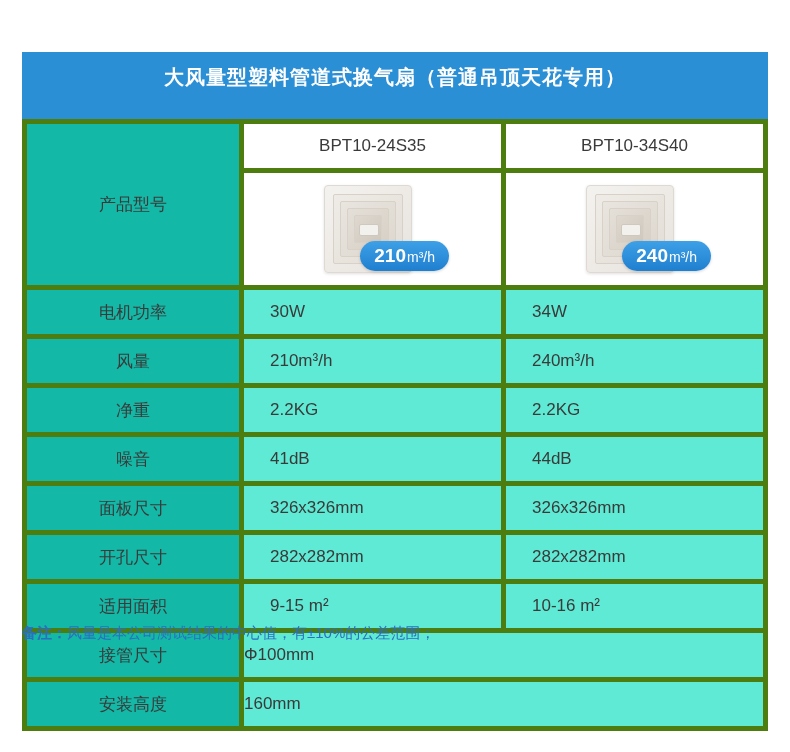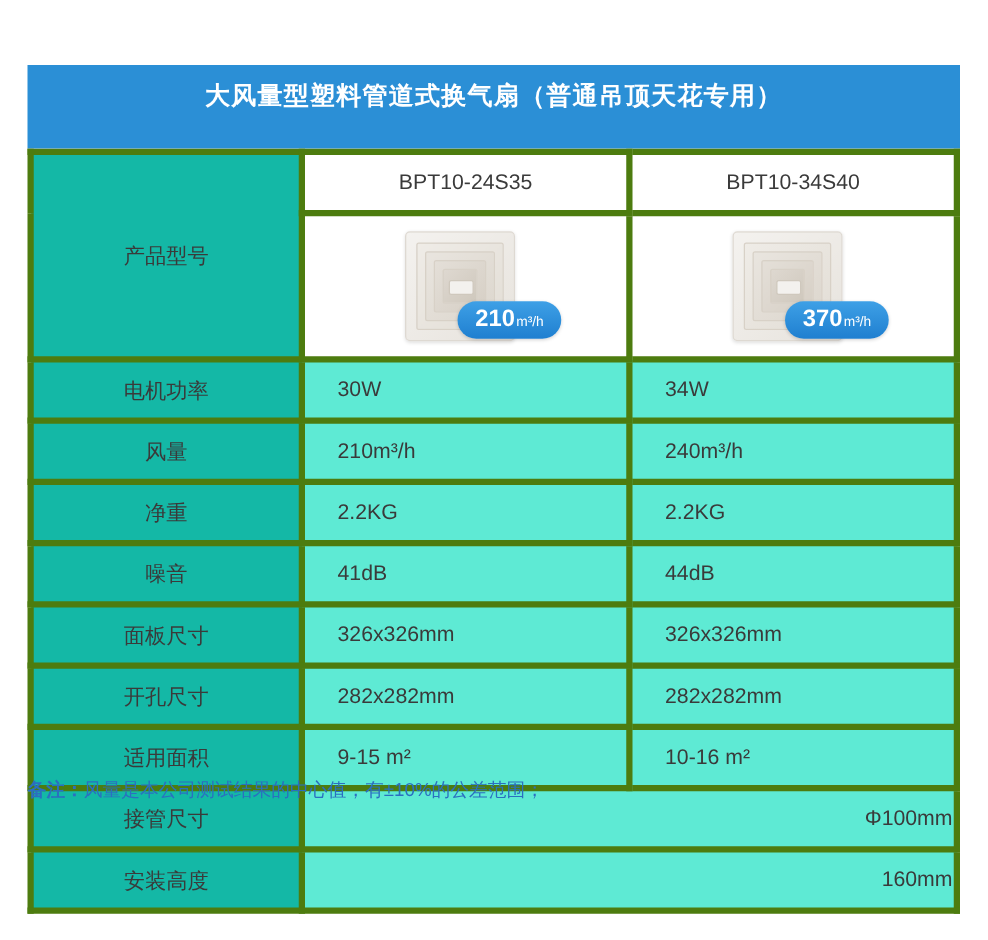--- a/index.html
+++ b/index.html
@@ -61,21 +61,21 @@
     background: #5eead4;
   }
   td.model-head {
     text-align: center;
     color: #2b8fd6;
     font-size: 18px;
     height: 40px;
     background: #ffffff;
   }
   td.center {
-    text-align: right;
+    text-align: left;
     padding-left: 0;
     margin-top: 35px;
   }
   .prodcell {
     position: relative;
     height: 112px;
     padding: 0;
   }
   .prodcell-inner {
     position: relative;
@@ -121,21 +121,21 @@
     color: #ffffff;
     border-radius: 16px;
     padding: 5px 14px 6px 14px;
     font-size: 19px;
     font-weight: bold;
     line-height: 1;
     white-space: nowrap;
     box-shadow: 0 1px 3px rgba(0,0,0,0.18);
   }
   .badge .unit {
-    font-size: 11px;
+    font-size: 14px;
     font-weight: normal;
     margin-left: 1px;
   }
   .note {
     position: absolute;
     left: 22px;
     top: 620px;
     width: 746px;
     font-size: 15px;
     line-height: 26px;
@@ -182,21 +182,21 @@
           <td class="prodcell">
             <div class="prodcell-inner">
               <div class="fan">
                 <div class="ring r1"></div>
                 <div class="ring r2"></div>
                 <div class="ring r3"></div>
                 <div class="ring r4"></div>
                 <div class="center"></div>
               </div>
               <div class="badge">
-                <span>370</span><span class="unit">m³/h</span>
+                <span>240</span><span class="unit">m³/h</span>
               </div>
             </div>
           </td>
         </tr>
 
         <tr>
           <td class="label">电机功率</td>
           <td class="val">30W</td>
           <td class="val">34W</td>
         </tr>

